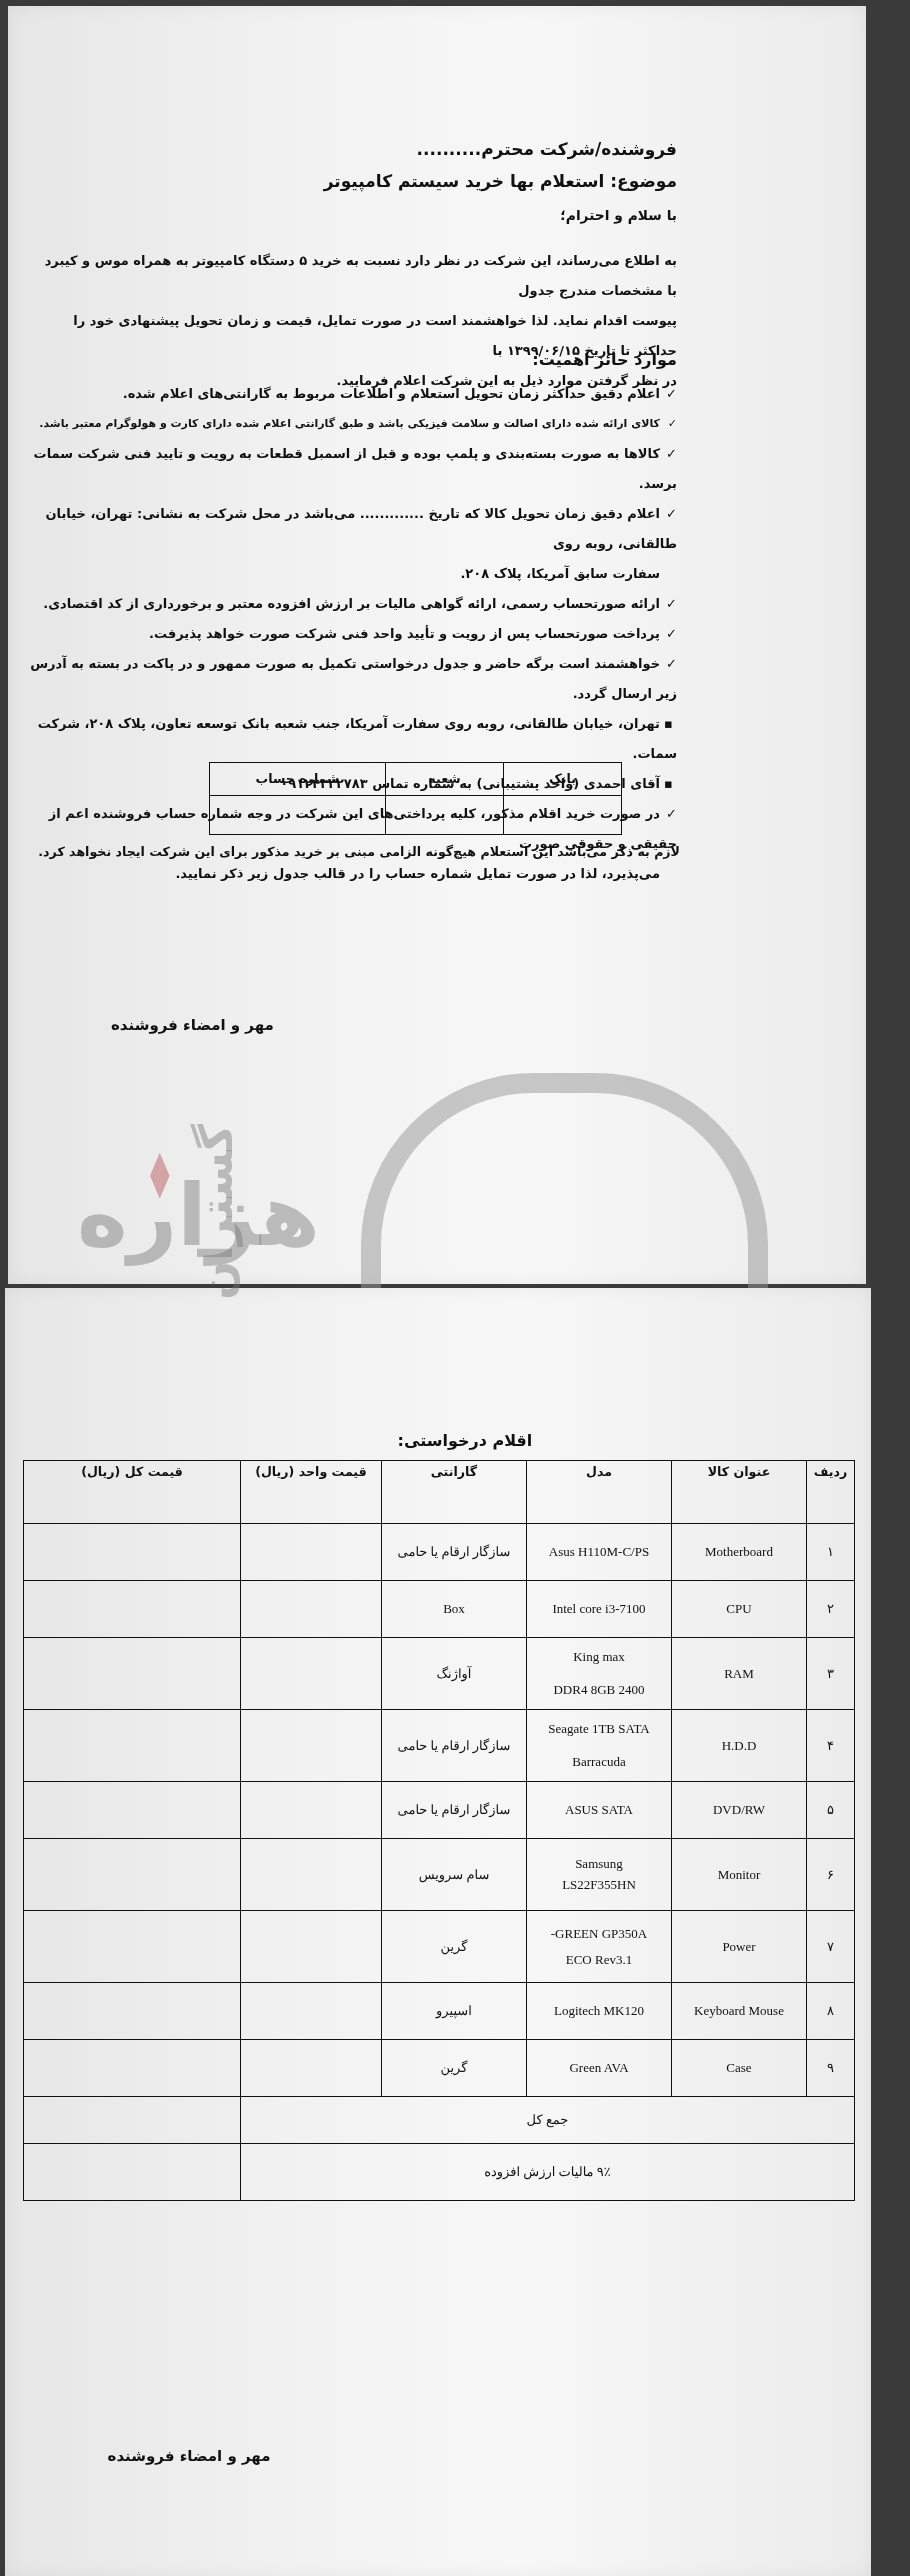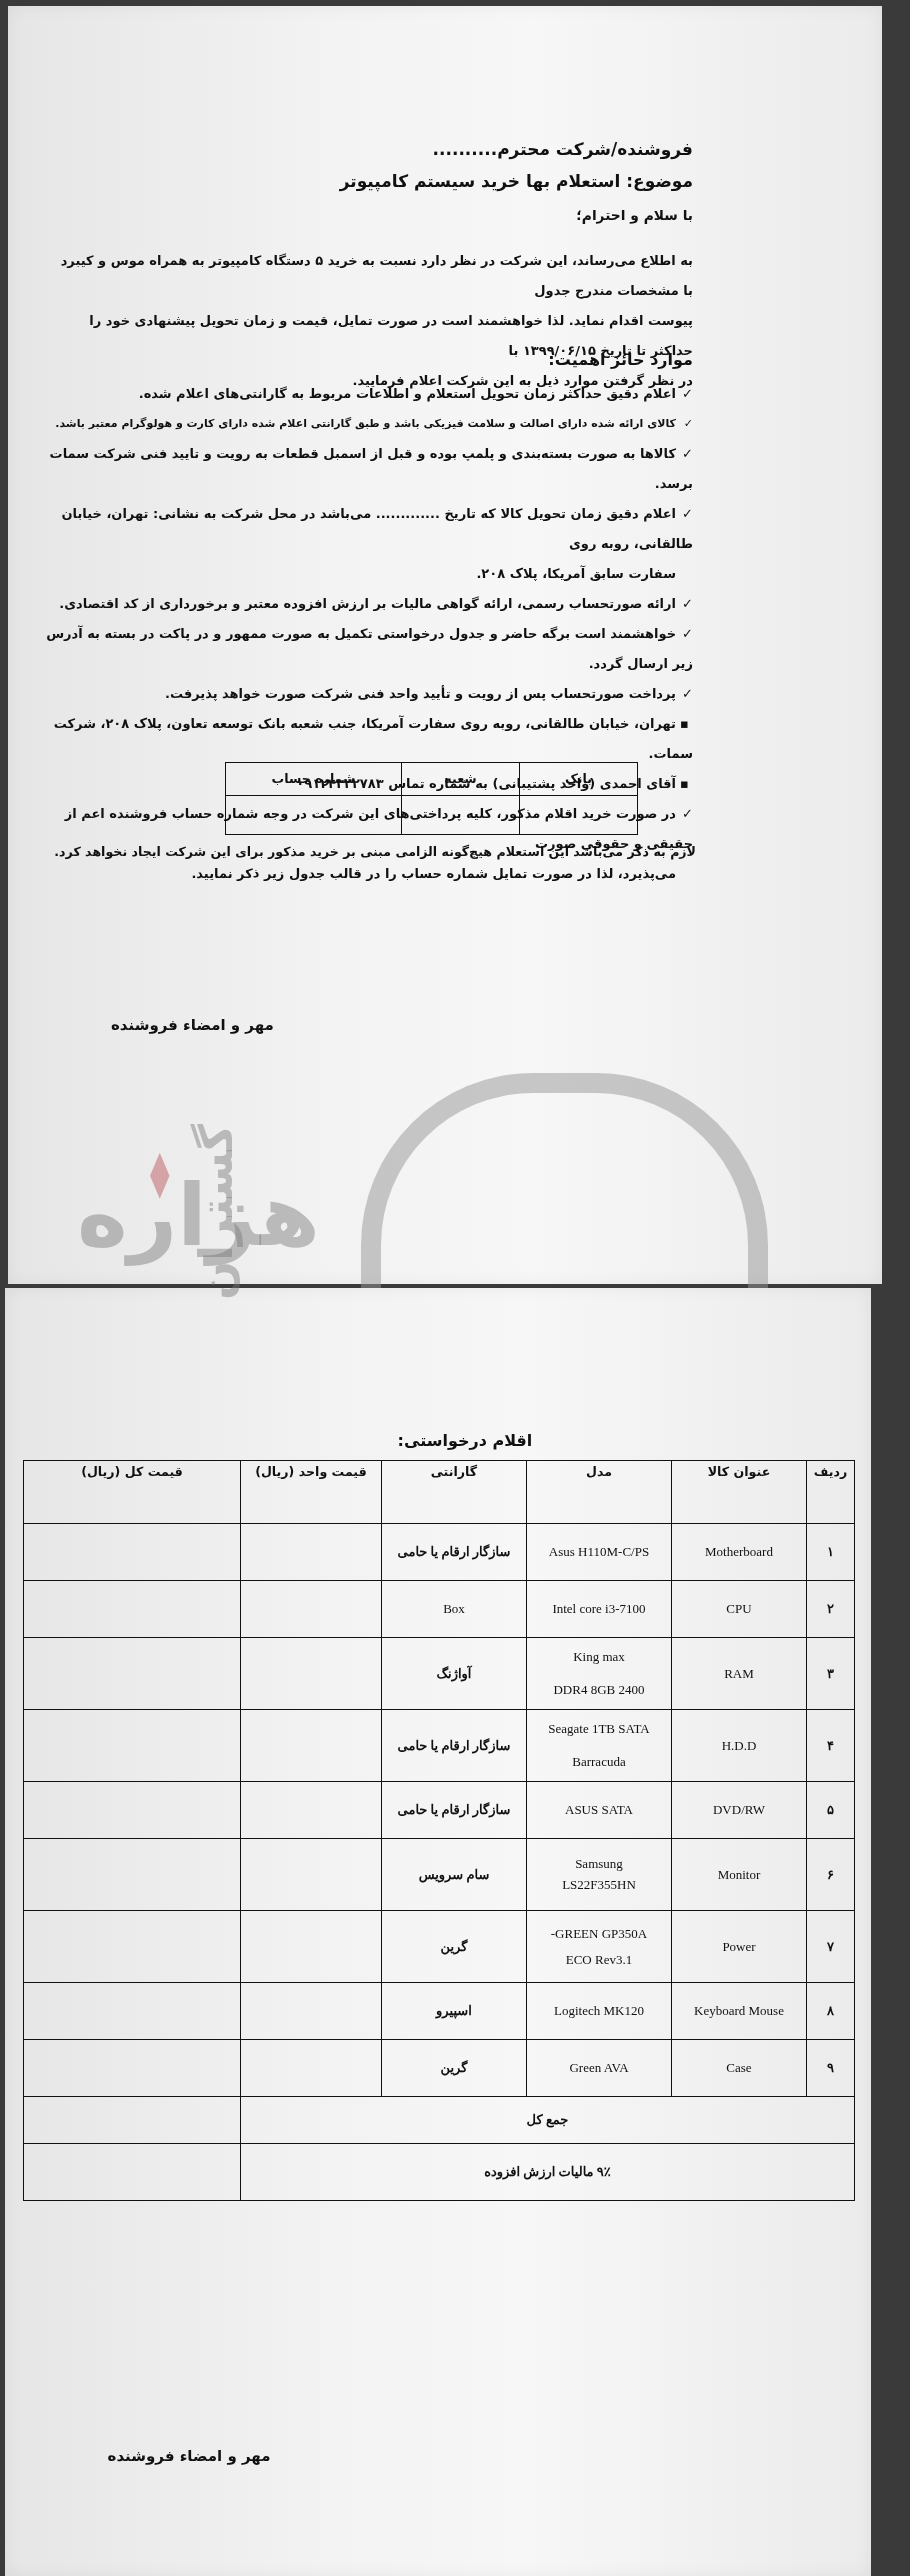--- a/index.html
+++ b/index.html
@@ -6,35 +6,35 @@
   body {
     width: 910px; height: 2576px; position: relative; overflow: hidden;
     background: #3a3a3a;
     font-family: "DejaVu Sans", sans-serif;
     color: #111;
   }
   .page {
     position: absolute; background: linear-gradient(90deg, #e6e6e6 0%, #f2f2f2 35%, #f7f7f7 60%, #ebebeb 100%);
     box-shadow: inset 0 0 17px rgba(0,0,0,0.06);
   }
-  #page1 { left: 8px; top: 5.7px; width: 858px; height: 1278px; padding-left: 16px; }
+  #page1 { left: 8px; top: 5.7px; width: 858px; height: 1278px; }
   #page2 { left: 4.6px; top: 1288px; width: 866px; height: 1288px; }
   .rtl { direction: rtl; text-align: right; }
   .abs { position: absolute; }
   .h-title { font-weight: bold; font-size: 17px; }
   .body-text { font-size: 13px; line-height: 30px; font-weight: bold; }
   .small { font-size: 11px; }
   .check { display: inline-block; width: 17px; font-weight: bold; }
   .bullet { display: inline-block; width: 17px; text-align: center; }
   table { border-collapse: collapse; }
   td, th { border: 1.7px solid #111; }
   .bank-table td { text-align: center; font-size: 12.6px; font-weight: bold; }
   .items td { font-size: 13px; text-align: center; vertical-align: middle; font-family: "Liberation Serif", serif; }
   .items th { font-size: 12.6px; font-weight: bold; text-align: center; vertical-align: top; padding-top: 3px; }
-  .fa { font-family: "DejaVu Sans", sans-serif; font-weight: bold; font-size: 12px; }
+  .fa { font-family: "DejaVu Sans", sans-serif; font-weight: normal; font-size: 12px; }
   .watermark { position: absolute; color: rgba(120,120,120,0.45); font-weight: bold; pointer-events: none; }
   .diamond { position: absolute; width: 19.5px; height: 46px; background: #d4a3a5; transform: skewY(0deg); clip-path: polygon(50% 0, 100% 50%, 50% 100%, 0 50%); }
   .arc { position: absolute; border: 20.7px solid rgba(150,150,150,0.5); border-bottom: none; border-radius: 172px 172px 0 0; }
 </style>
 </head>
 <body>
 
 <div id="page1" class="page">
 
   <div class="abs rtl h-title" style="right:189px; top:133px;">فروشنده/شرکت محترم..........</div>
@@ -48,22 +48,22 @@
   </div>
 
   <div class="abs rtl" style="right:189px; top:344px; font-size:16px; font-weight:bold;">موارد حائز اهمیت:</div>
 
   <div class="abs rtl body-text" style="right:189px; top:373px; width:654px;">
     <div><span class="check">✓</span><span>اعلام دقیق حداکثر زمان تحویل استعلام و اطلاعات مربوط به گارانتی‌های اعلام شده.</span></div>
     <div class="small"><span class="check">✓</span><span>کالای ارائه شده دارای اصالت و سلامت فیزیکی باشد و طبق گارانتی اعلام شده دارای کارت و هولوگرام معتبر باشد.</span></div>
     <div><span class="check">✓</span><span>کالاها به صورت بسته‌بندی و پلمپ بوده و قبل از اسمبل قطعات به رویت و تایید فنی شرکت سمات برسد.</span></div>
     <div><span class="check">✓</span><span>اعلام دقیق زمان تحویل کالا که تاریخ ............. می‌باشد در محل شرکت به نشانی: تهران، خیابان طالقانی، روبه روی</span><div style="margin-right:17px;">سفارت سابق آمریکا، پلاک ۲۰۸.</div></div>
     <div><span class="check">✓</span><span>ارائه صورتحساب رسمی، ارائه گواهی مالیات بر ارزش افزوده معتبر و برخورداری از کد اقتصادی.</span></div>
+    <div><span class="check">✓</span><span>پرداخت صورتحساب پس از رویت و تأیید واحد فنی شرکت صورت خواهد پذیرفت.</span></div>
     <div><span class="check">✓</span><span>خواهشمند است برگه حاضر و جدول درخواستی تکمیل به صورت ممهور و در پاکت در بسته به آدرس زیر ارسال گردد.</span></div>
-    <div><span class="check">✓</span><span>پرداخت صورتحساب پس از رویت و تأیید واحد فنی شرکت صورت خواهد پذیرفت.</span></div>
     <div><span class="bullet">▪</span><span>تهران، خیابان طالقانی، روبه روی سفارت آمریکا، جنب شعبه بانک توسعه تعاون، پلاک ۲۰۸، شرکت سمات.</span></div>
     <div><span class="bullet">▪</span><span>آقای احمدی (واحد پشتیبانی) به شماره تماس ۰۹۱۲۴۳۲۲۷۸۳</span></div>
     <div><span class="check">✓</span><span>در صورت خرید اقلام مذکور، کلیه پرداختی‌های این شرکت در وجه شماره حساب فروشنده اعم از حقیقی و حقوقی صورت</span><div style="margin-right:17px;">می‌پذیرد، لذا در صورت تمایل شماره حساب را در قالب جدول زیر ذکر نمایید.</div></div>
   </div>
 
   <table class="abs bank-table rtl" style="right:244px; top:756px; width:413px;">
     <tbody>
         <tr style="height:33px;">
       <td style="width:115px;">بانک</td>
       <td style="width:115px;">شعبه</td>

